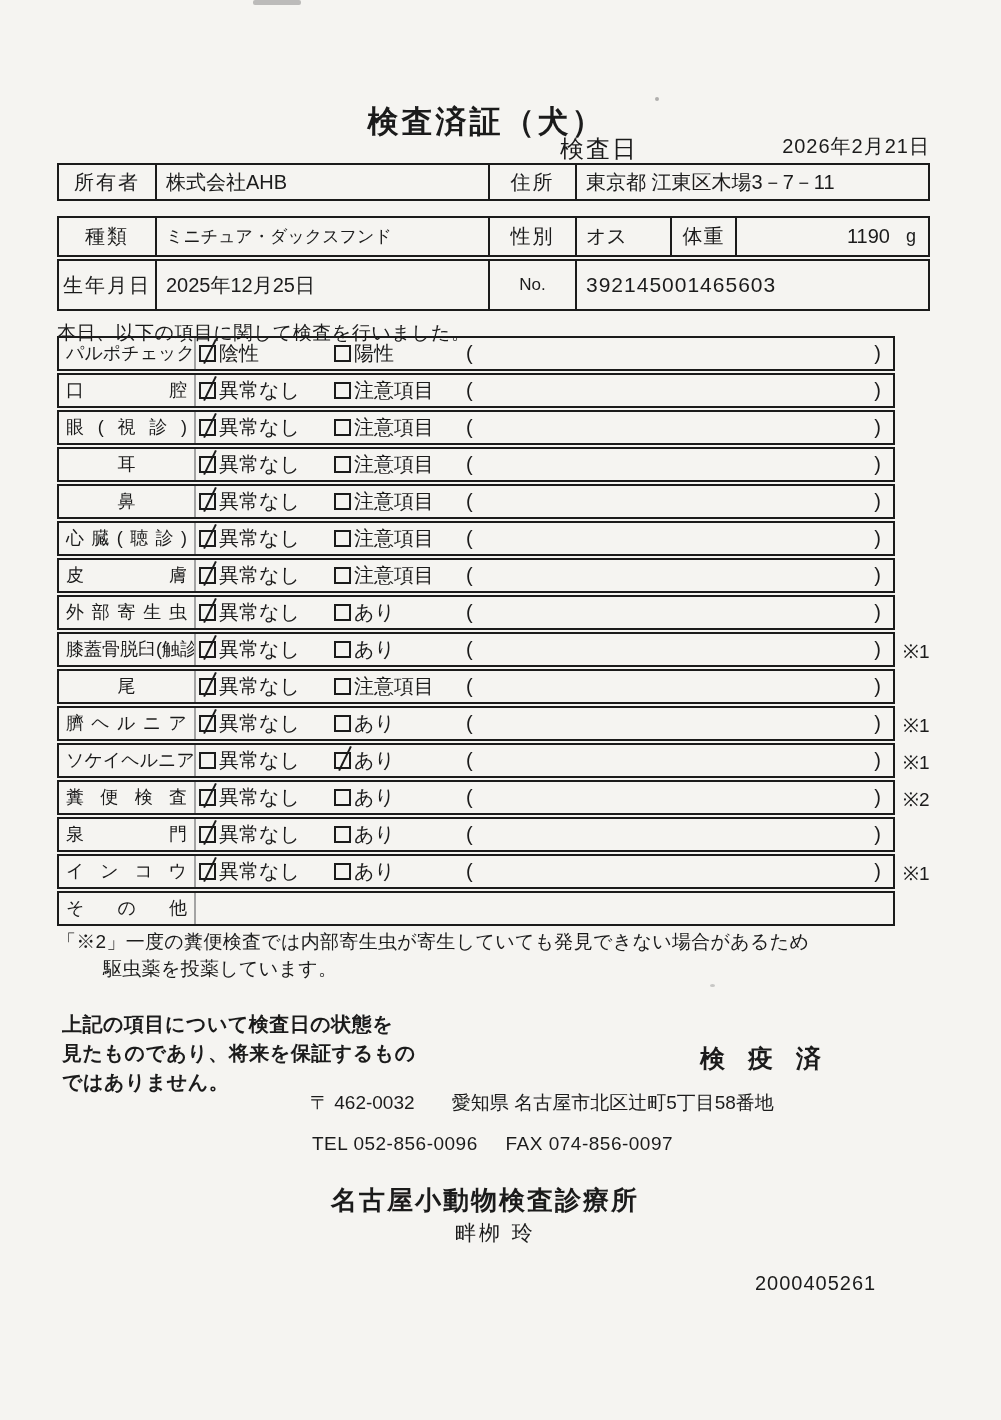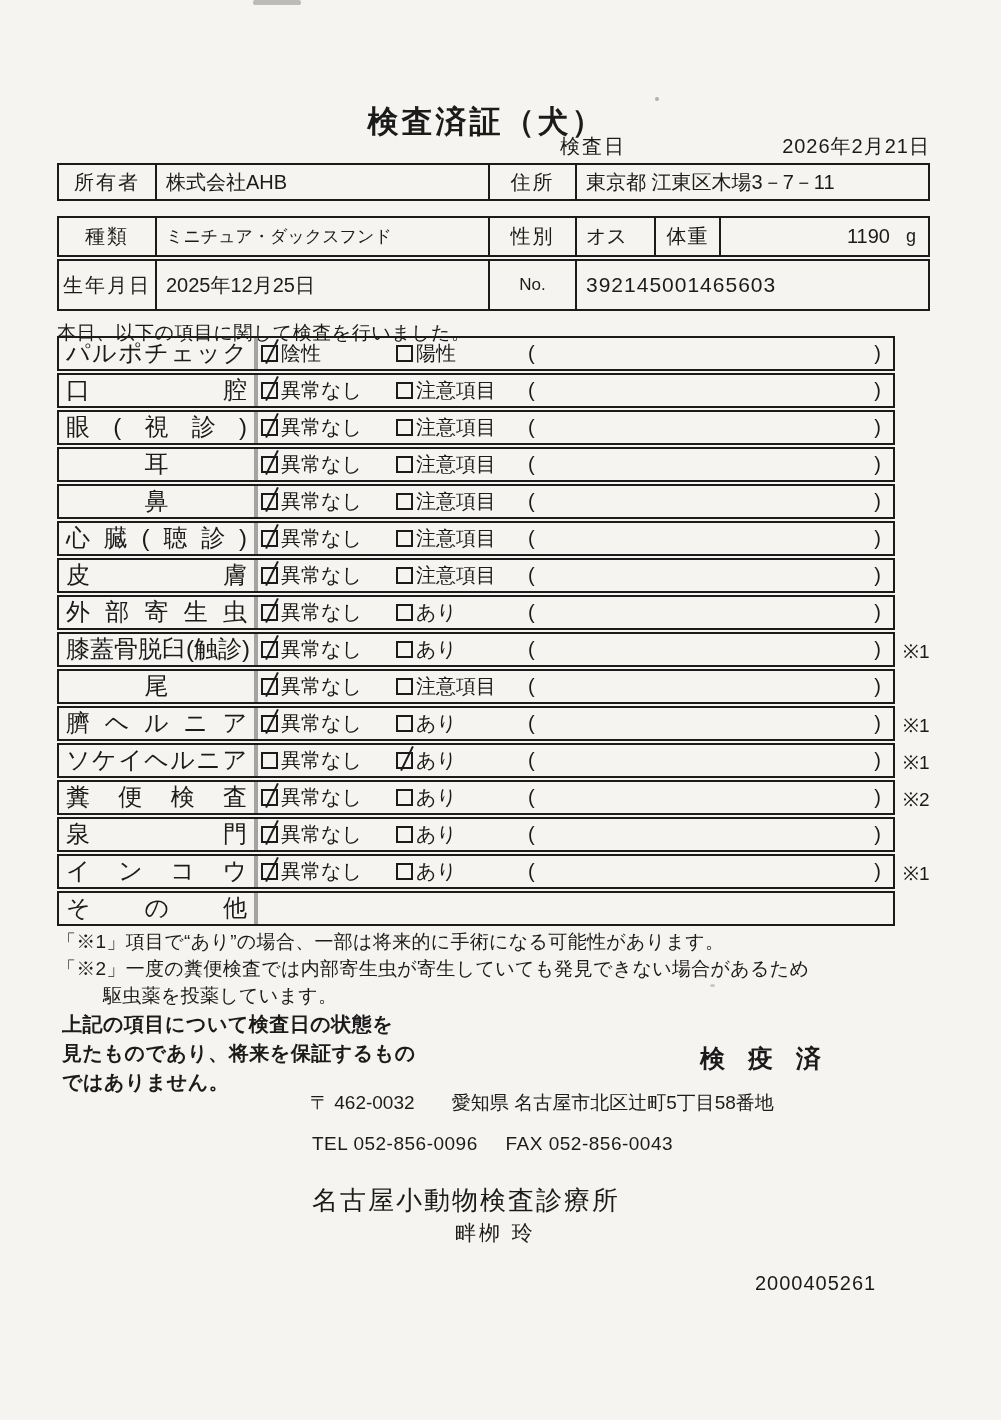--- a/index.html
+++ b/index.html
@@ -9,66 +9,66 @@
     color:#1b1b1b;
     font-family:"Liberation Sans",sans-serif;
   }
   .abs{position:absolute;}
   
   .smudge{left:253px;top:0;width:48px;height:5px;background:#8d8d8d;border-radius:2px;opacity:.55;}
   .speck1{left:655px;top:97px;width:4px;height:4px;background:#777;border-radius:50%;opacity:.55;}
   .speck2{left:710px;top:984px;width:5px;height:3px;background:#999;border-radius:50%;opacity:.5;}
   
   .title{left:-14px;top:80px;width:1001px;text-align:center;font-size:31px;font-weight:bold;letter-spacing:3px;}
-  .exam-date-label{left:560px;top:133px;font-size:20px;letter-spacing:2px;}
+  .exam-date-label{left:560px;top:133px;font-size:24px;letter-spacing:2px;}
   .exam-date-value{right:71px;top:133px;font-size:20px;letter-spacing:1px;}
   
   .tbl{left:57px;width:873px;border:2px solid #1b1b1b;display:flex;box-sizing:border-box;}
   .cell{display:flex;align-items:center;box-sizing:border-box;padding:0 9px;font-size:20px;white-space:nowrap;overflow:hidden;}
   .rb{border-right:2px solid #1b1b1b;}
   .lbl{justify-content:center;padding:12px 4px;letter-spacing:2px;}
   #owner-table{top:163px;height:38px;}
   #pet-table-1{top:216px;height:41px;}
   #pet-table-2{top:259px;height:52px;}
   .w-lab1{width:98px;}
   .w-val1{width:333px;}
   .w-lab2{width:87px;}
-  .w-sex{width:79px;}
+  .w-sex{width:95px;}
   .w-wlab{width:65px;padding:0 2px;letter-spacing:1px;}
   .w-rest{flex:1;}
   .breed{font-size:17px;letter-spacing:0;}
   .no-label{font-size:17px;letter-spacing:0;}
   .no-value{font-size:21px;letter-spacing:1px;border-radius:13px;}
   .weight-cell{justify-content:flex-end;padding-right:12px;}
   .weight-num{font-size:20px;}
   .weight-unit{font-size:18px;margin-left:16px;}
   .intro{left:57px;top:301px;font-size:19px;letter-spacing:.5px;}
   
   #checklist{left:57px;top:336px;width:838px;}
   .chk-row{position:relative;display:flex;height:35px;margin-bottom:2px;border:2px solid #1b1b1b;box-sizing:border-box;}
-  .chk-item{width:199px;flex:none;border-right:4px solid #a3a3a3;box-sizing:border-box;padding:0 7px;font-size:24px;line-height:30px;text-align:justify;text-align-last:justify;white-space:nowrap;overflow:hidden;}
+  .chk-item{width:137px;flex:none;border-right:2px solid #a3a3a3;box-sizing:border-box;padding:0 7px;font-size:18px;line-height:30px;text-align:justify;text-align-last:justify;white-space:nowrap;overflow:hidden;}
   .chk-item.single{text-align-last:center;}
   .chk-body{flex:1;display:flex;align-items:center;padding-left:3px;font-size:20px;}
   .chk-opt{display:flex;align-items:center;white-space:nowrap;}
   .opt1{width:135px;}
   .opt2{width:132px;}
   .cb{width:13px;height:13px;border:2px solid #1b1b1b;position:relative;margin-right:3px;flex:none;}
   .cb.checked::after{content:"";position:absolute;left:8px;top:-9px;width:2px;height:27px;background:#1b1b1b;transform:rotate(26deg);}
   .paren-close{margin-left:auto;padding-right:12px;}
   .row-note{position:absolute;left:calc(100% + 10px);top:4px;font-size:19px;white-space:nowrap;}
   
   .notes{left:57px;top:928px;font-size:19px;line-height:27px;letter-spacing:.3px;}
   .note-indent{padding-left:46px;}
   .disclaimer{left:62px;top:1010px;font-size:20px;font-weight:bold;line-height:29px;letter-spacing:.5px;}
   .stamp{left:700px;top:1042px;font-size:25px;font-weight:bold;letter-spacing:8px;}
   .postal-line{left:310px;top:1090px;font-size:19px;}
   .postal-addr{margin-left:32px;}
   .telfax{left:312px;top:1133px;font-size:19px;letter-spacing:.5px;}
   .fax{margin-left:22px;}
-  .clinic-name{left:312px;top:1183px;font-size:26px;letter-spacing:2px;}
+  .clinic-name{left:331px;top:1183px;font-size:26px;letter-spacing:2px;font-weight:bold;}
   .examiner{left:455px;top:1219px;font-size:21px;letter-spacing:3px;}
   .serial{left:755px;top:1272px;font-size:20px;letter-spacing:1px;}
 </style>
 </head>
 <body>
 
 <div class="abs smudge"></div>
 <div class="abs speck1"></div>
 <div class="abs speck2"></div>
 
@@ -362,38 +362,37 @@
   </div>
 
   <div class="chk-row">
     <div class="chk-item">その他</div>
     <div class="chk-body"></div>
     <span class="row-note"></span>
   </div>
 </div>
 
 <div class="abs notes">
-  <div>「※1」項目で“あり”の場合、一部は将来的に手術になる可能性があります。</div>
   <div>「※2」一度の糞便検査では内部寄生虫が寄生していても発見できない場合があるため</div>
   <div class="note-indent">駆虫薬を投薬しています。</div>
 </div>
 
 <div class="abs disclaimer">
   <div>上記の項目について検査日の状態を</div>
   <div>見たものであり、将来を保証するもの</div>
   <div>ではありません。</div>
 </div>
 
 <div class="abs stamp">検 疫 済</div>
 
 <div class="abs postal-line">
   <span>〒 462-0032</span>
   <span class="postal-addr">愛知県 名古屋市北区辻町5丁目58番地</span>
 </div>
 
 <div class="abs telfax">
   <span>TEL 052-856-0096</span>
-  <span class="fax">FAX 052-856-0043</span>
+  <span class="fax">FAX 074-856-0097</span>
 </div>
 
 <div class="abs clinic-name">名古屋小動物検査診療所</div>
 <div class="abs examiner">畔栁 玲</div>
 <div class="abs serial">2000405261</div>
 
 </body></html>

